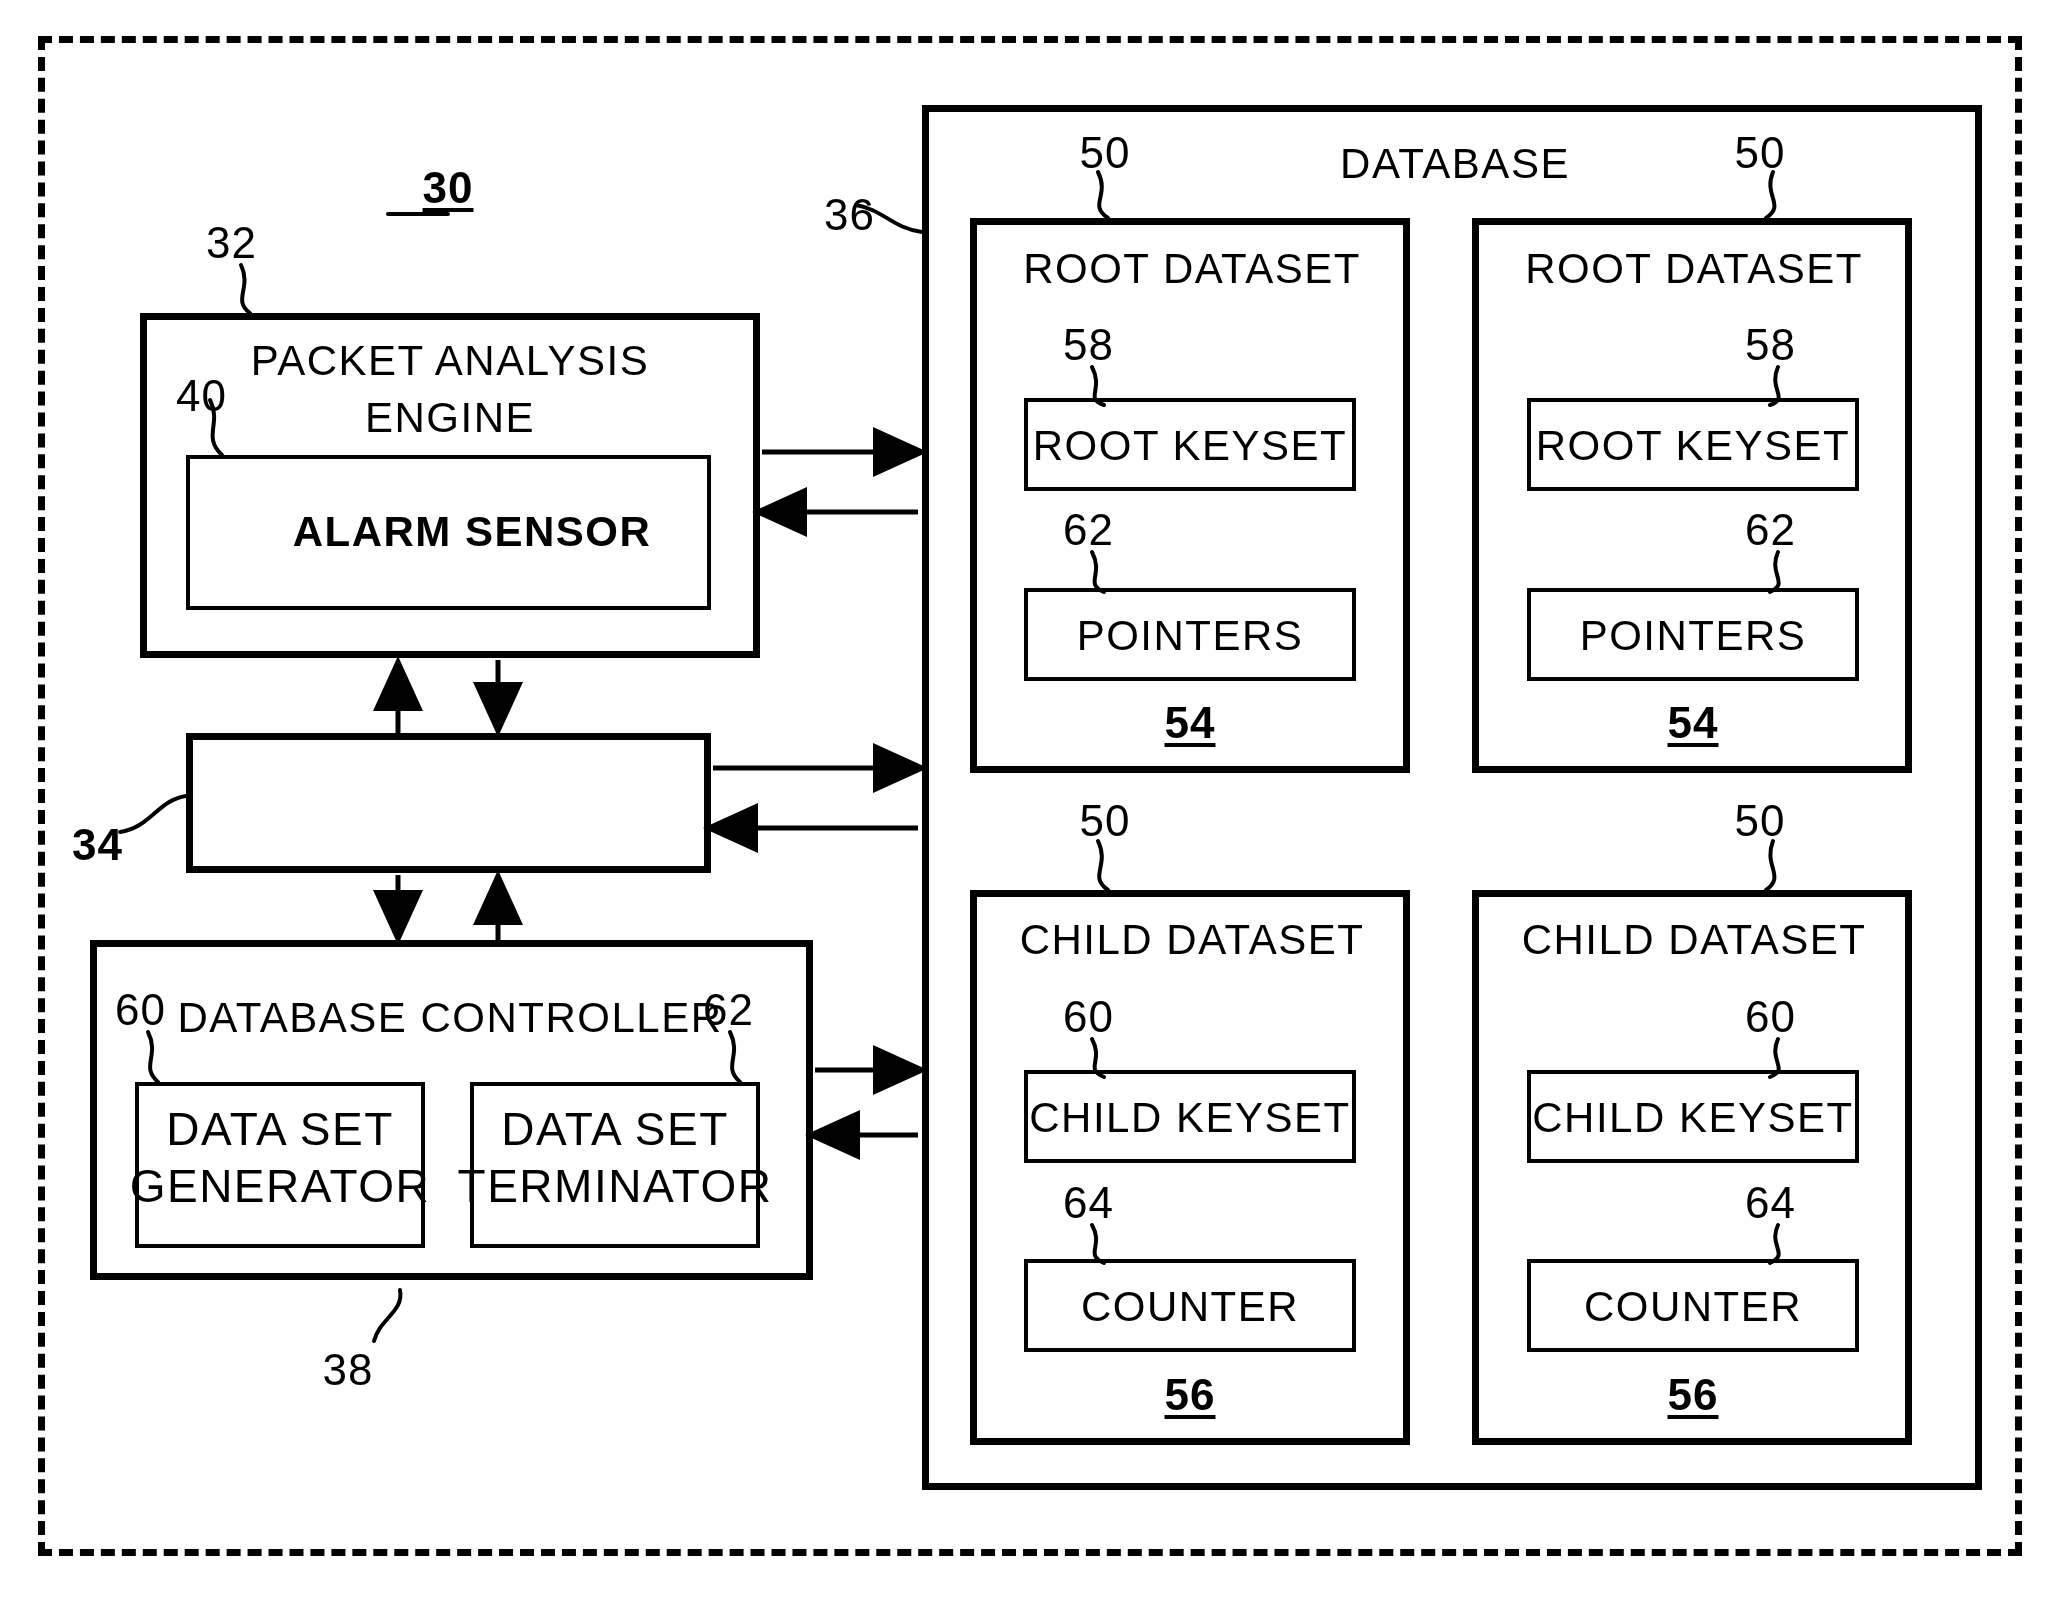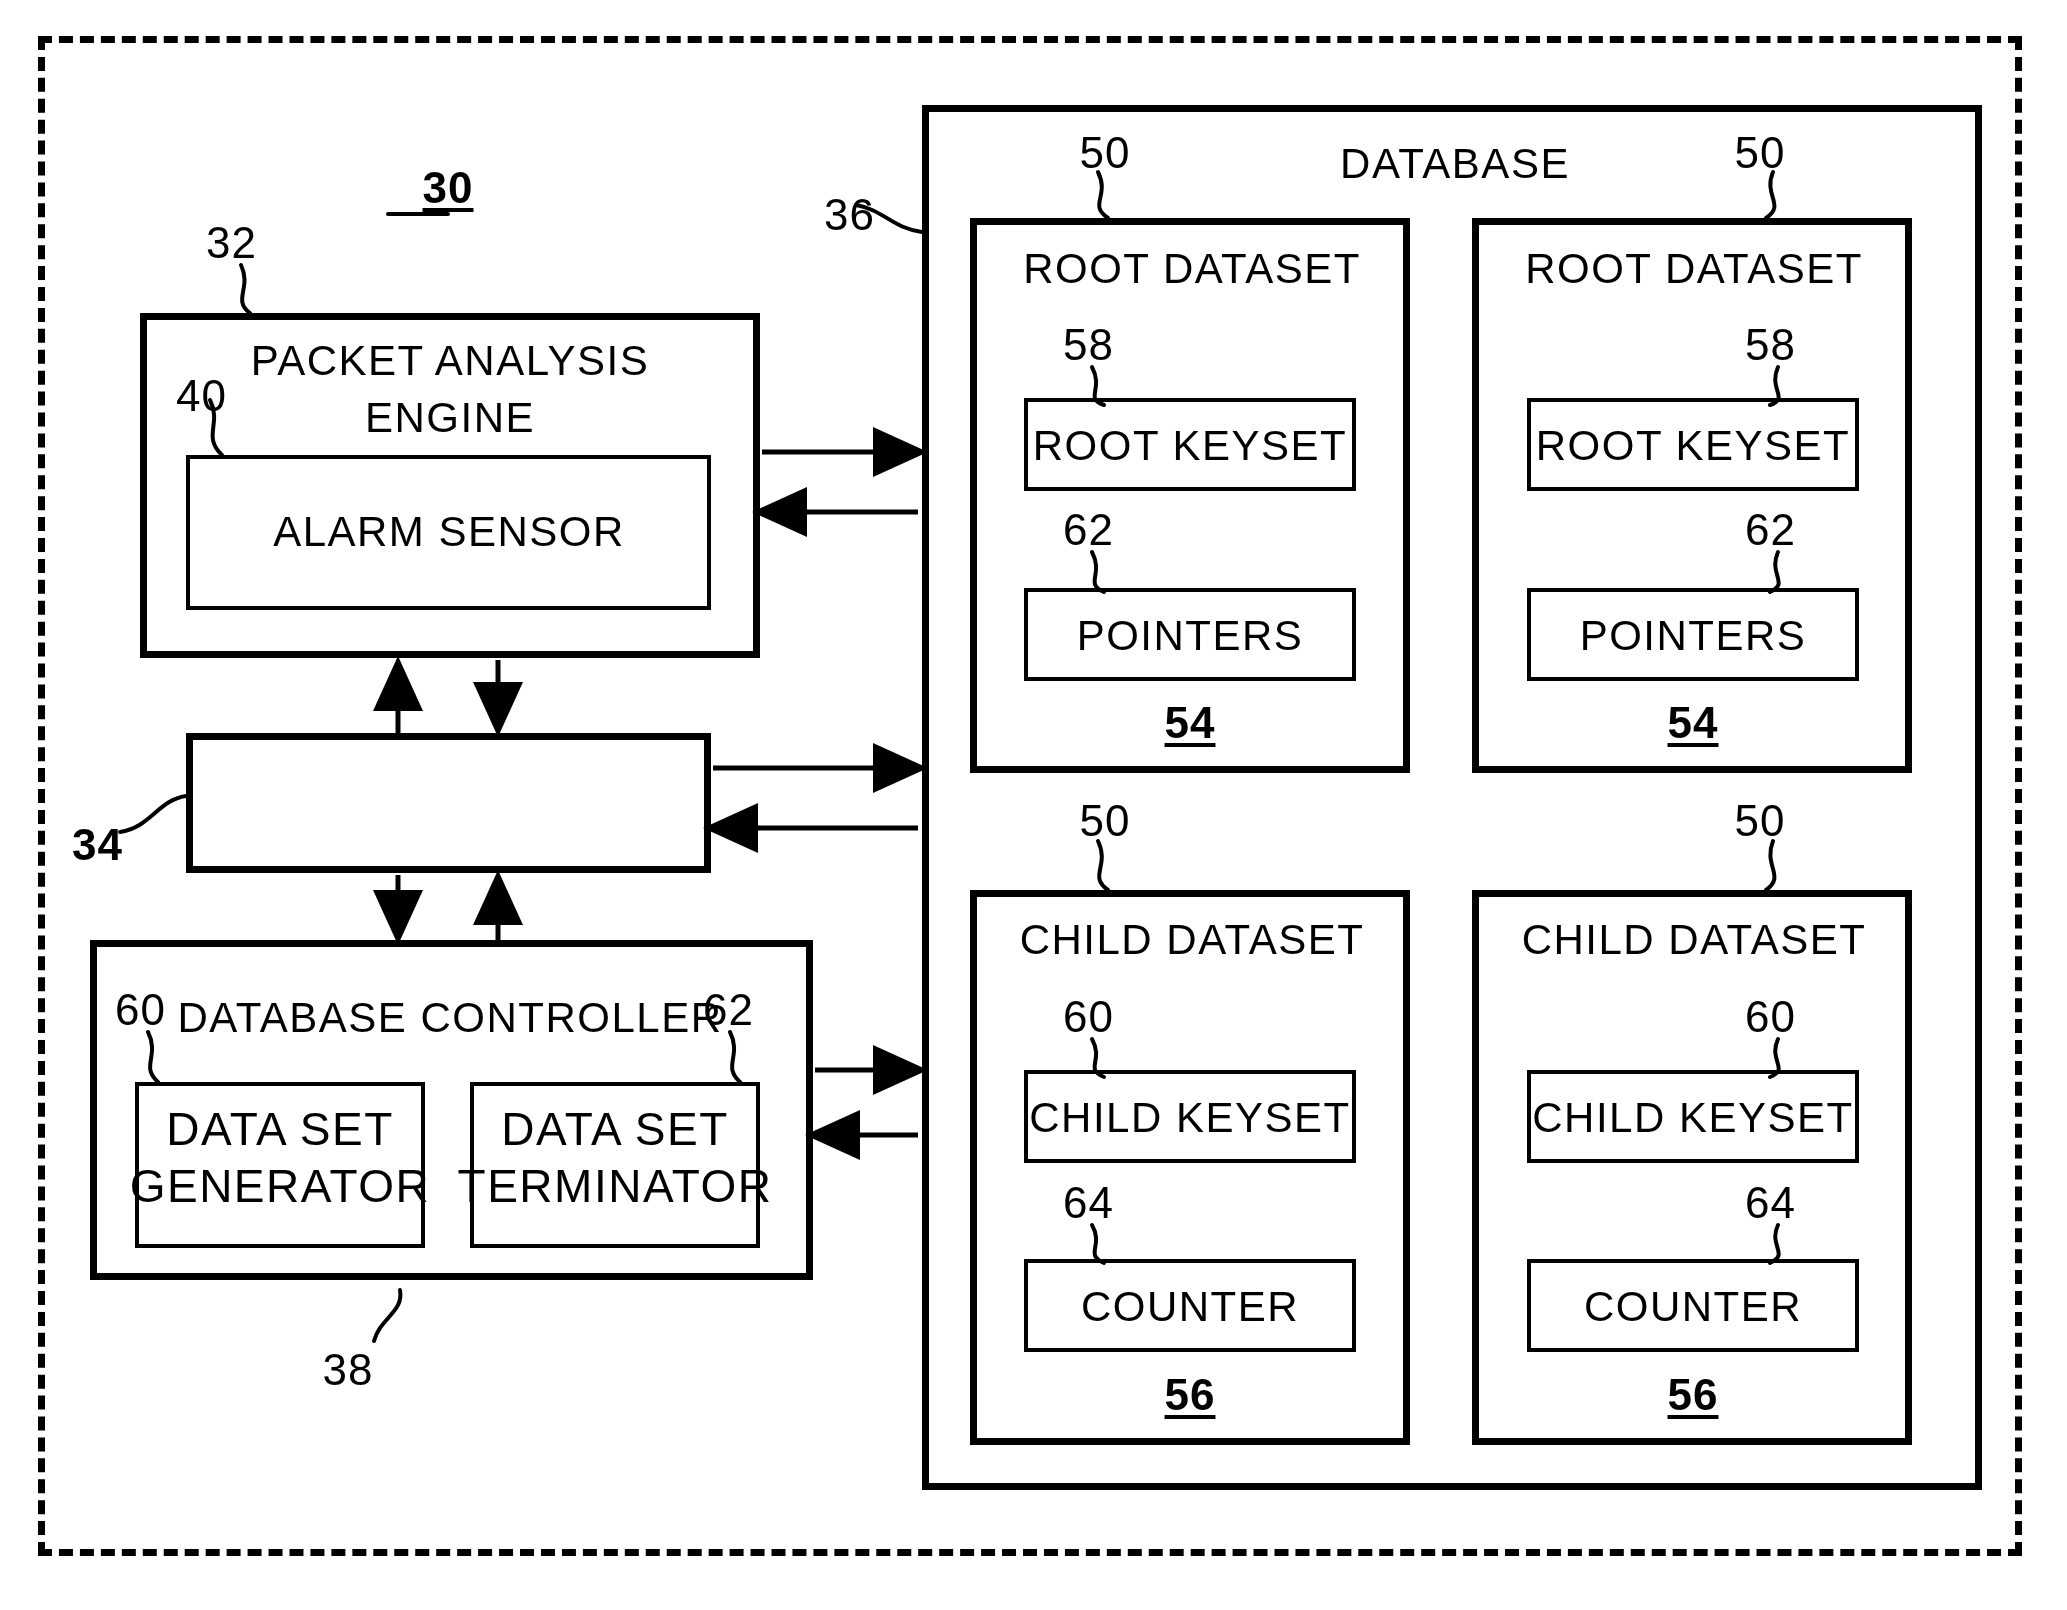--- a/index.html
+++ b/index.html
@@ -72,21 +72,21 @@
 
   <div class="lbl t-num" style="left:206px; top:218px;">32</div>
 
   <div class="box thick" style="left:140px; top:313px; width:620px; height:345px;"></div>
   <div class="lbl t-48 center-x" style="left:450px; top:337px;">PACKET ANALYSIS</div>
   <div class="lbl t-48 center-x" style="left:450px; top:394px;">ENGINE</div>
 
   <div class="lbl t-num" style="left:176px; top:355px;margin-top:16px;">40</div>
 
   <div class="box thin" style="left:186px; top:455px; width:525px; height:155px;"></div>
-  <div class="lbl t-48 center-x" style="left:449px; top:508px;">ALARM SENSOR</div>
+  <div class="lbl t-48 center-x" style="left:472px; top:508px;font-weight:bold;">ALARM SENSOR</div>
 
   <div class="box thick" style="left:186px; top:733px; width:525px; height:140px;"></div>
   <div class="lbl t-num" style="left:72px; top:820px;font-weight:bold;">34</div>
 
   <div class="box thick" style="left:90px; top:940px; width:723px; height:340px;"></div>
   <div class="lbl t-48 center-x" style="left:450px; top:994px;">DATABASE CONTROLLER</div>
   <div class="lbl t-num" style="left:115px; top:985px;">60</div>
   <div class="lbl t-num" style="left:703px; top:985px;">62</div>
 
   <div class="box thin" style="left:135px; top:1082px; width:290px; height:166px;"></div>

